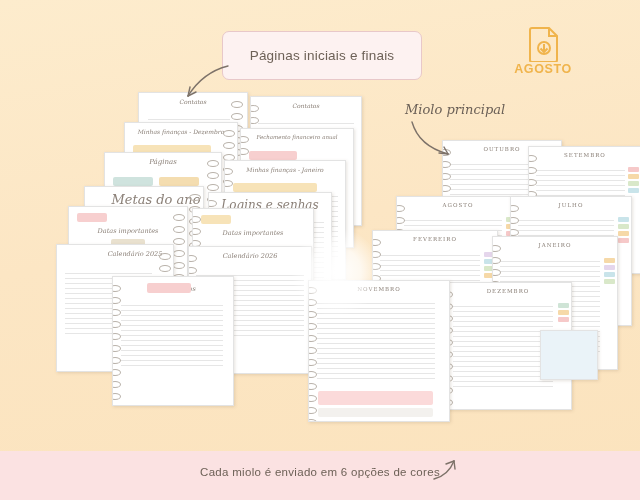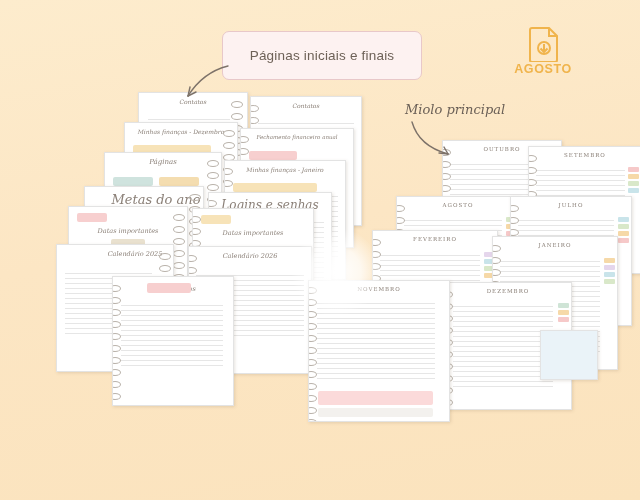--- a/index.html
+++ b/index.html
@@ -837,15 +837,23 @@
     <svg style="position:absolute;left:528px;top:26px;width:32px;height:36px;" viewBox="0 0 32 36">
       <path d="M4 2 h17 l8 8 v24 a2 2 0 0 1 -2 2 h-23 a2 2 0 0 1 -2 -2 v-30 a2 2 0 0 1 2 -2 z" fill="none" stroke="#f0b44c" stroke-width="2"></path>
       <path d="M21 2 v8 h8" fill="none" stroke="#f0b44c" stroke-width="2"></path>
       <circle cx="16" cy="22" r="6" fill="none" stroke="#f0b44c" stroke-width="2"></circle>
       <path d="M16 18 v8 M12.5 22.5 L16 26 L19.5 22.5" fill="none" stroke="#f0b44c" stroke-width="2"></path>
     </svg>
     <div id="lbl-digital">
       <div>AGOSTO</div>
     </div>
 
+    <div id="bottom-band">
+      <div class="t">Cada miolo é enviado em 6 opções de cores</div>
+      <svg class="arrow" style="left:430px;top:6px;width:30px;height:26px;" viewBox="0 0 30 26">
+        <path d="M4 22 C12 20, 20 14, 24 4"></path>
+        <path d="M24 4 L16 7"></path>
+        <path d="M24 4 L25 12"></path>
+      </svg>
+    </div>
 
   </div>
 </div>
 
 </body></html>

